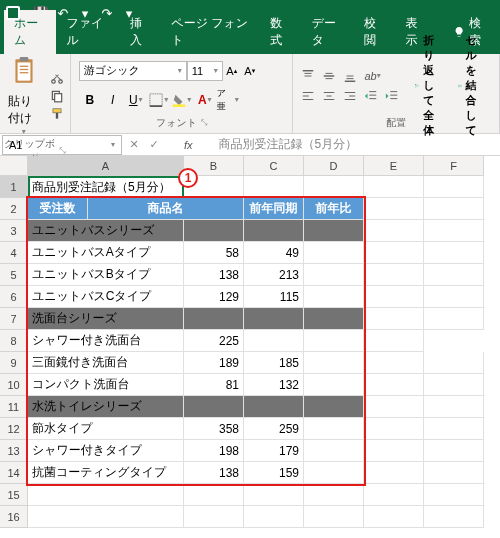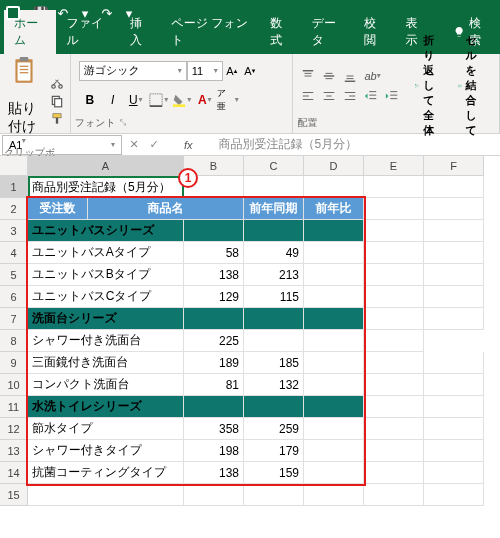--- a/index.html
+++ b/index.html
@@ -12,26 +12,26 @@
   
   .tabs { background: #0c6b3d; height: 28px; display: flex; align-items: flex-end; padding-left: 4px; }
   .tab { padding: 5px 10px 5px; color: #fff; font-size: 12px; cursor: pointer; }
   .tab.active { background: #f3f2f1; color: #0c6b3d; }
   .tab.search { margin-left: 6px; display: flex; align-items: center; gap: 4px; }
   .lightbulb { width: 14px; height: 14px; }
   
   .ribbon { background: #f3f2f1; height: 80px; display: flex; border-bottom: 1px solid #d4d4d4; }
   .rgroup { display: flex; flex-direction: column; border-right: 1px solid #d4d4d4; padding: 2px 4px; }
   .rgroup-body { flex: 1; display: flex; align-items: center; gap: 2px; }
-  .rgroup-label { text-align: center; font-size: 10px; color: #666; padding: 1px 0; display: flex; justify-content: flex-start; align-items: center; gap: 4px; }
+  .rgroup-label { text-align: center; font-size: 10px; color: #666; padding: 1px 0; display: flex; justify-content: center; align-items: center; gap: 4px; }
   .dropdown-caret { font-size: 8px; color: #888; }
   
   .paste-big { display: flex; flex-direction: column; align-items: center; padding: 0 4px; cursor: pointer; }
   .clipboard-icon { width: 26px; height: 30px; }
-  .paste-label { font-size: 14px; margin-top: 14px; }
+  .paste-label { font-size: 12px; margin-top: 7px; }
   .small-stack { display: flex; flex-direction: column; gap: 2px; margin-left: 2px; }
   .small-btn { width: 18px; height: 16px; display: flex; align-items: center; justify-content: center; cursor: pointer; border: 1px solid transparent; }
   
   .font-top { display: flex; align-items: center; margin-bottom: 4px; }
   .font-name { width: 108px; height: 20px; border: 1px solid #bbb; background: #fff; padding: 0 4px; font-size: 11px; display: flex; align-items: center; justify-content: space-between; }
   .font-size { width: 36px; height: 20px; border: 1px solid #bbb; background: #fff; padding: 0 4px; font-size: 11px; display: flex; align-items: center; justify-content: space-between; }
   .ai-btn { width: 18px; height: 18px; display: flex; align-items: center; justify-content: center; cursor: pointer; font-size: 11px; }
   .font-bottom { display: flex; gap: 1px; align-items: center; }
   .fmt-btn { width: 22px; height: 22px; display: flex; align-items: center; justify-content: center; cursor: pointer; font-size: 12px; }
   
@@ -53,21 +53,21 @@
   .colhead { height: 20px; background: #f3f2f1; border-right: 1px solid #d4d4d4; border-bottom: 1px solid #d4d4d4; display: flex; align-items: center; justify-content: center; font-size: 11px; color: #444; }
   .colhead.sel { background: #d2d2d2; }
   .rows { }
   .row { display: flex; height: 22px; }
   .rowhead { width: 28px; background: #f3f2f1; border-right: 1px solid #d4d4d4; border-bottom: 1px solid #d4d4d4; display: flex; align-items: center; justify-content: center; font-size: 11px; color: #444; }
   .rowhead.sel { background: #d2d2d2; }
   .cell { border-right: 1px solid #e0e0e0; border-bottom: 1px solid #e0e0e0; display: flex; align-items: center; padding: 0 4px; font-size: 12px; overflow: hidden; white-space: nowrap; }
   .cA { width: 156px; } .cB { width: 60px; } .cC { width: 60px; } .cD { width: 60px; } .cE { width: 60px; } .cF { width: 60px; }
   .num { justify-content: flex-end; }
   .hdr { background: #5b9bd5; color: #fff; text-align: center; justify-content: center; font-weight: bold; }
-  .cat { background: #0f766e; font-weight: bold; }
+  .cat { background: #737373; font-weight: normal; }
   .selcell { border: 2px solid #107c41 !important; padding: 0 2px; }
   
   .red-box { position: absolute; border: 2px solid #e41b1b; left: 26px; top: 40px; width: 340px; height: 290px; pointer-events: none; }
   .callout { position: absolute; width: 20px; height: 20px; border: 2px solid #e41b1b; border-radius: 50%; background: #fff; color: #e41b1b; font-weight: bold; display: flex; align-items: center; justify-content: center; font-size: 12px; left: 178px; top: 12px; }
 </style>
 </head>
 <body>
 
 <div class="titlebar">
   <div class="title-icon"></div>
@@ -435,16 +435,25 @@
       </div>
       <div class="row">
         <div class="rowhead">15</div>
         <div class="cell cA"></div>
         <div class="cell cB"></div>
         <div class="cell cC"></div>
         <div class="cell cD"></div>
         <div class="cell cE"></div>
         <div class="cell cF"></div>
       </div>
+      <div class="row">
+        <div class="rowhead">16</div>
+        <div class="cell cA"></div>
+        <div class="cell cB"></div>
+        <div class="cell cC"></div>
+        <div class="cell cD"></div>
+        <div class="cell cE"></div>
+        <div class="cell cF"></div>
+      </div>
     </div>
   <div class="red-box"></div>
   <div class="callout">1</div>
 </div>
 
 </body></html>

